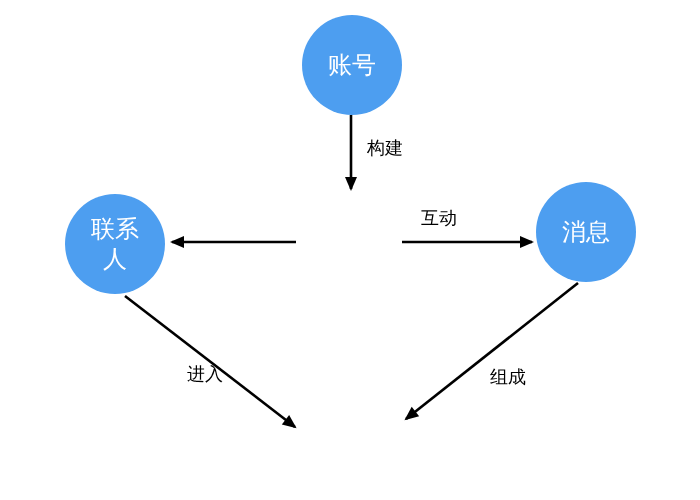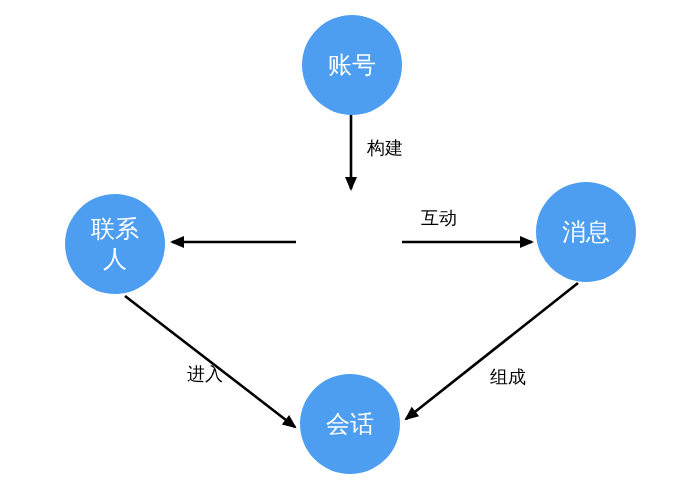--- a/index.html
+++ b/index.html
@@ -81,22 +81,19 @@
 
   <div class="node" style="left:65px; top:194px;">
     <span class="node-label">联系人</span>
   </div>
 
 
   <div class="node" style="left:536px; top:182px;">
     <span class="node-label">消息</span>
   </div>
 
-  <div class="node" style="left:300px; top:374px;">
-    <span class="node-label">会话</span>
-  </div>
 
   <div class="edge-label" style="left:385px; top:148px;">构建</div>
   <div class="edge-label" style="left:439px; top:218px;">互动</div>
   <div class="edge-label" style="left:184px; top:374px;margin-left:21px;">进入</div>
   <div class="edge-label" style="left:508px; top:377px;">组成</div>
 
 </div>
 
 </body></html>

